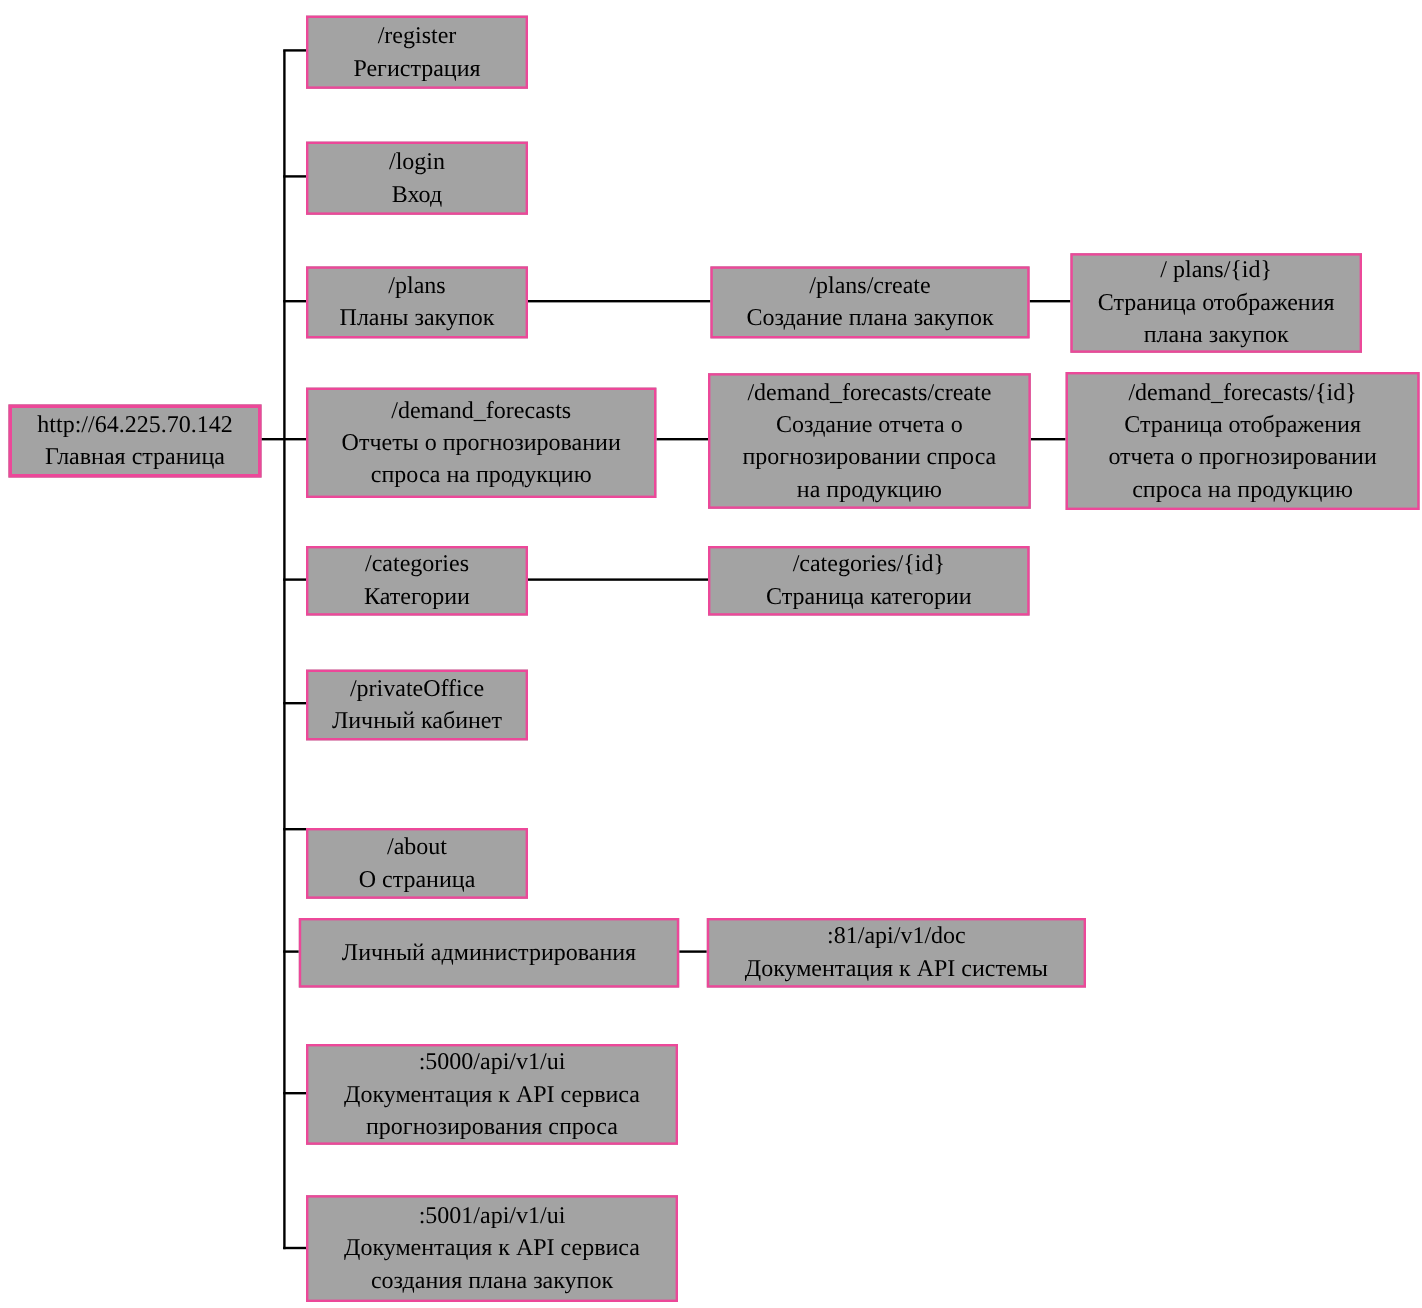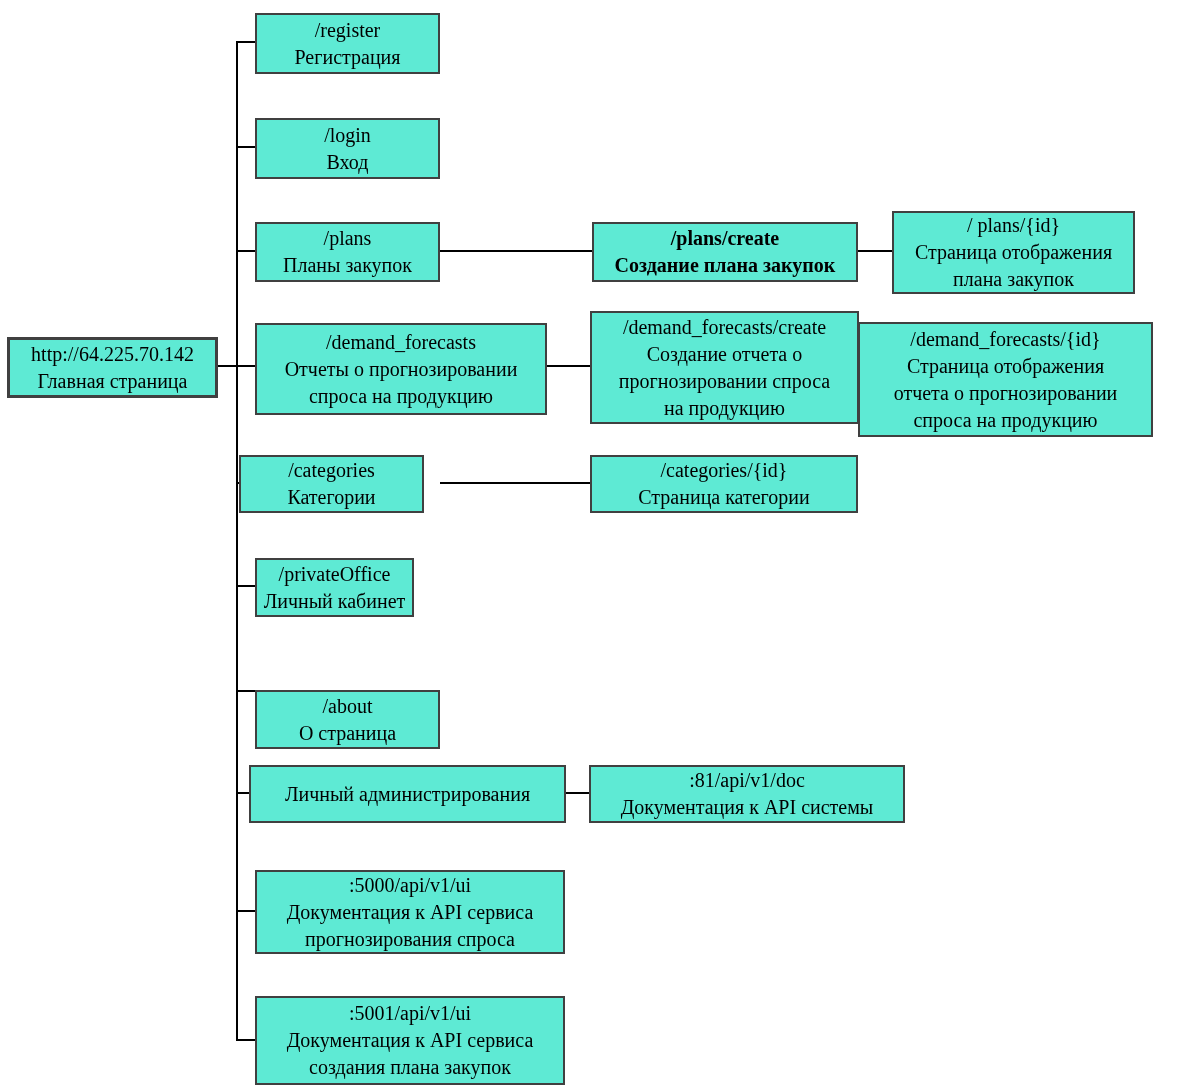--- a/index.html
+++ b/index.html
@@ -8,22 +8,22 @@
     width: 1185px;
     height: 1090px;
     background: #ffffff;
     font-family: "Liberation Serif", "DejaVu Serif", serif;
     color: #000000;
     overflow: hidden;
   }
   .node {
     position: absolute;
     box-sizing: border-box;
-    border: 2px solid #404040;
-    background: #5eead4;
+    border: 2px solid #ec4899;
+    background: #a3a3a3;
     display: flex;
     flex-direction: column;
     justify-content: center;
     align-items: center;
     text-align: center;
     font-size: 20px;
     line-height: 27px;
   }
   .node .path-line,
   .node .label-line {
@@ -72,21 +72,21 @@
   <div class="node" style="left:255px; top:118px; width:185px; height:61px;">
     <div class="path-line">/login</div>
     <div class="label-line">Вход</div>
   </div>
 
   <div class="node" style="left:255px; top:222px; width:185px; height:60px;">
     <div class="path-line">/plans</div>
     <div class="label-line">Планы закупок</div>
   </div>
 
-  <div class="node" style="left:592px; top:222px; width:266px; height:60px;font-weight:bold;">
+  <div class="node" style="left:592px; top:222px; width:266px; height:60px;">
     <div class="path-line">/plans/create</div>
     <div class="label-line">Создание плана закупок</div>
   </div>
 
   <div class="node" style="left:892px; top:211px; width:243px; height:83px;">
     <div class="path-line">/ plans/{id}</div>
     <div class="label-line">Страница отображения
 плана закупок</div>
   </div>
 
@@ -96,38 +96,38 @@
 спроса на продукцию</div>
   </div>
 
   <div class="node" style="left:590px; top:311px; width:269px; height:113px;">
     <div class="path-line">/demand_forecasts/create</div>
     <div class="label-line">Создание отчета о
 прогнозировании спроса
 на продукцию</div>
   </div>
 
-  <div class="node" style="left:858px; top:310px; width:295px; height:115px;margin-top:12px;">
+  <div class="node" style="left:888px; top:310px; width:295px; height:115px;">
     <div class="path-line">/demand_forecasts/{id}</div>
     <div class="label-line">Страница отображения
 отчета о прогнозировании
 спроса на продукцию</div>
   </div>
 
-  <div class="node" style="left:239px; top:455px; width:185px; height:58px;align-items:flex-end;">
+  <div class="node" style="left:255px; top:455px; width:185px; height:58px;align-items:flex-end;">
     <div class="path-line">/categories</div>
     <div class="label-line">Категории</div>
   </div>
 
   <div class="node" style="left:590px; top:455px; width:268px; height:58px;justify-content:center;">
     <div class="path-line">/categories/{id}</div>
     <div class="label-line">Страница категории</div>
   </div>
 
-  <div class="node" style="left:255px; top:558px; width:159px; height:59px;">
+  <div class="node" style="left:255px; top:558px; width:185px; height:59px;">
     <div class="path-line">/privateOffice</div>
     <div class="label-line">Личный кабинет</div>
   </div>
 
   <div class="node" style="left:255px; top:690px; width:185px; height:59px;">
     <div class="path-line">/about</div>
     <div class="label-line">О страница</div>
   </div>
 
   <div class="node" style="left:249px; top:765px; width:317px; height:58px;">

